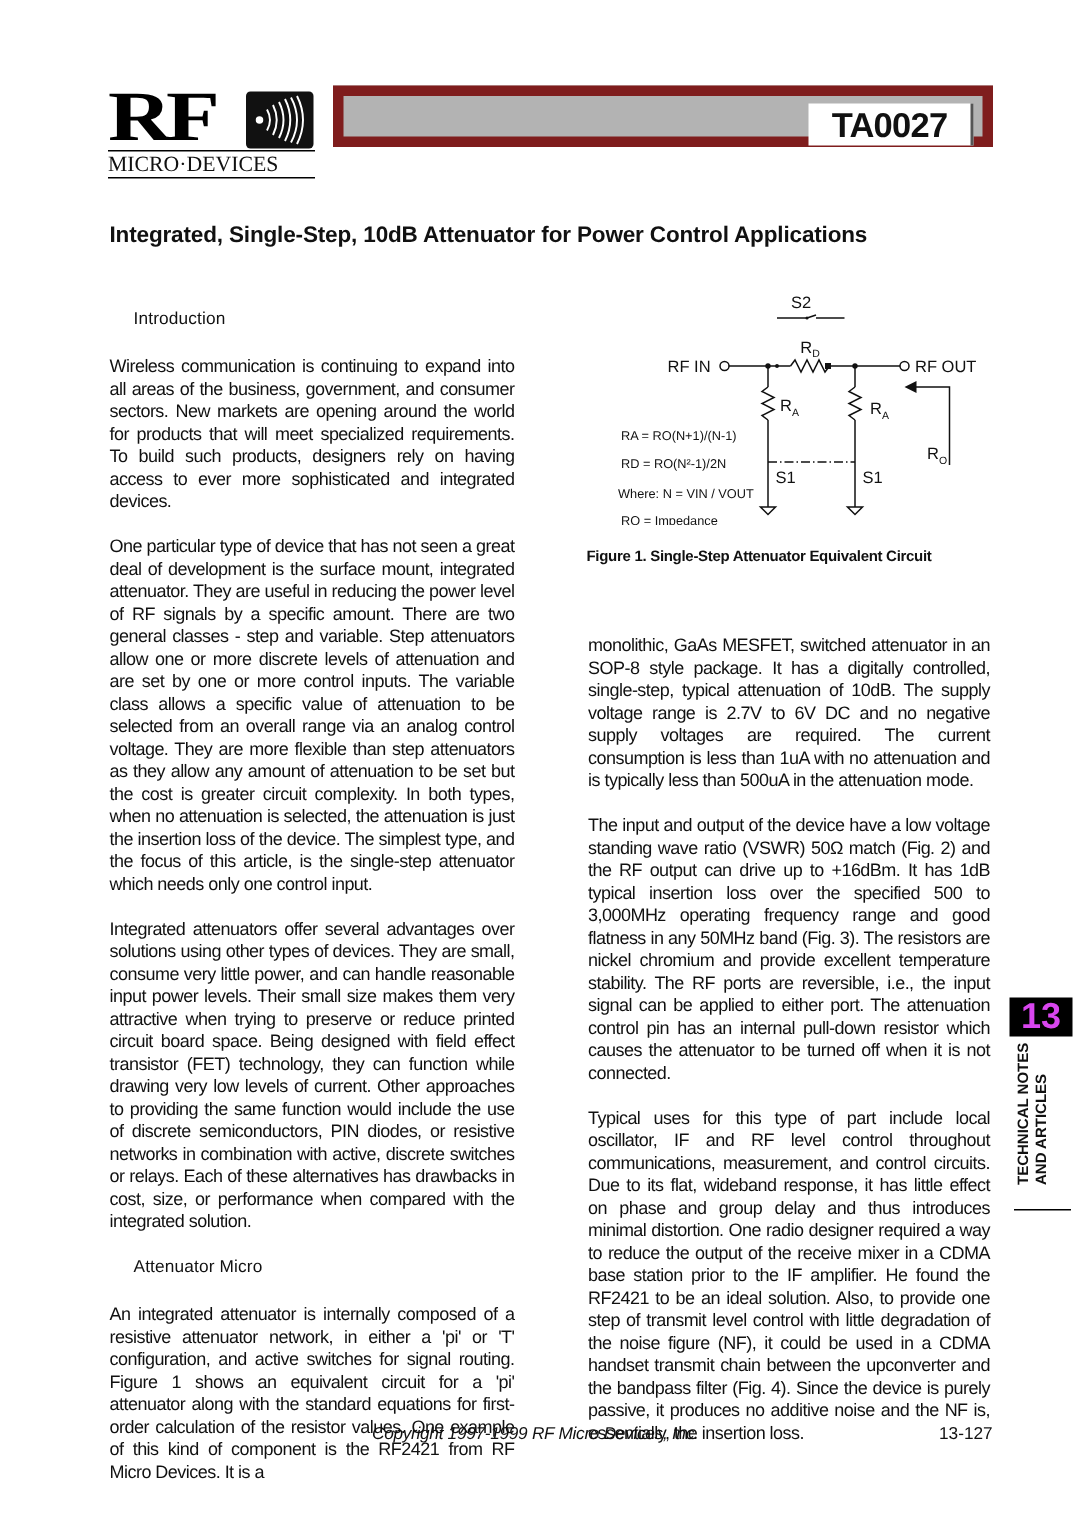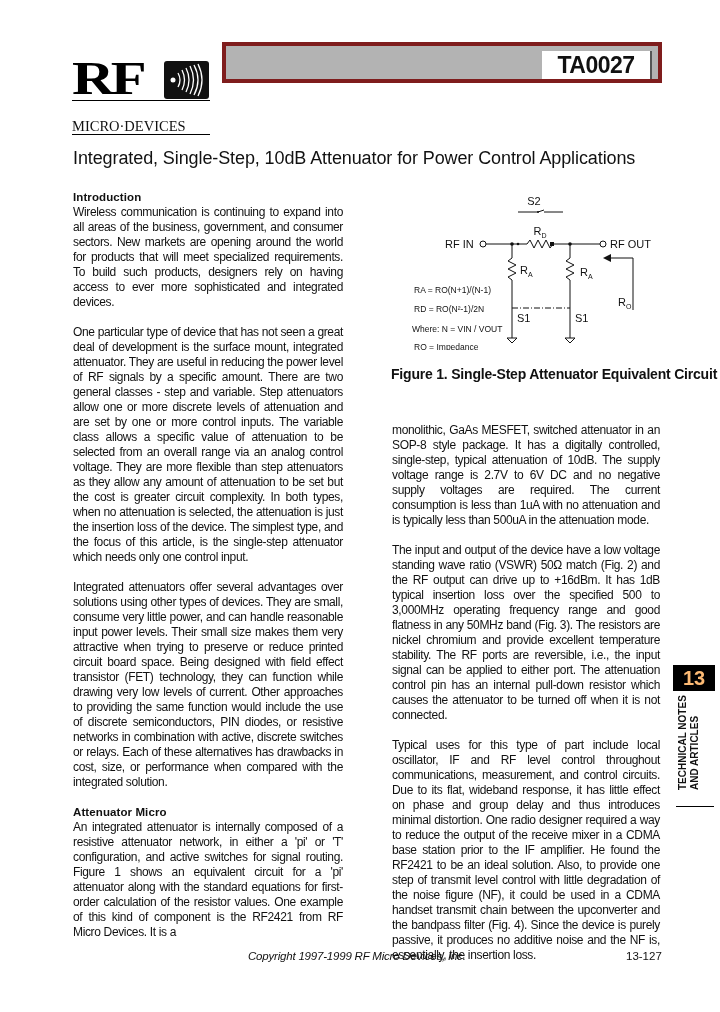--- a/index.html
+++ b/index.html
@@ -8,47 +8,47 @@
 
   
   .logo { position: absolute; left: 72px; top: 58px; width: 140px; height: 62px; }
   .logo-rf { position: absolute; left: 0; top: 0; font-family: "Liberation Serif", serif;
              font-weight: bold; font-size: 47px; letter-spacing: -3px; line-height: 40px;
              color: #000; transform: scaleX(1.25); transform-origin: left top; }
   .logo-wave { position: absolute; left: 92px; top: 3px; width: 45px; height: 38px; background: #111;
                border-radius: 3px; }
   .logo-micro { position: absolute; left: 0; top: 42px; width: 138px; font-family: "Liberation Serif", serif;
                 font-size: 14.5px; letter-spacing: 0px; line-height: 16px; border-top: 1.5px solid #000;
-                border-bottom: 1.5px solid #000; padding-top: 17px; white-space: nowrap; }
+                border-bottom: 1.5px solid #000; padding-top: 1px; white-space: nowrap; }
 
-  .header-bar { position: absolute; left: 222px; top: 42px; width: 440px; height: 41px; background: #b3b3b3;
-                border: 4px solid #7f1d1d; box-sizing: border-box; }
+  .header-bar { position: absolute; left: 222px; top: 57px; width: 440px; height: 41px; background: #b3b3b3;
+                border: 7px solid #7f1d1d; box-sizing: border-box; }
   .doc-id-box { position: absolute; right: 6px; top: 5px; width: 110px; height: 28px; background: #fff;
                 border-right: 2px solid #555; box-sizing: border-box; display: flex; align-items: center;
                 justify-content: center; font-weight: bold; font-size: 23px; letter-spacing: -0.5px; }
 
-  .title { position: absolute; left: 73px; top: 148px; font-weight: normal; font-size: 18px;
+  .title { position: absolute; left: 73px; top: 148px; font-weight: bold; font-size: 15px;
            letter-spacing: -0.1px; white-space: nowrap; }
 
   
   .col { position: absolute; font-size: 12px; line-height: 15px; text-align: justify; letter-spacing: -0.35px; }
   .col-left { left: 73px; top: 190px; width: 270px; }
   .col-right { left: 392px; top: 423px; width: 268px; }
-  .col h3 { margin: 0; font-size: 11.5px; font-weight: bold; line-height: 15px; letter-spacing: 0.1px; }
+  .col h3 { margin: 16px; font-size: 11.5px; font-weight: normal; line-height: 15px; letter-spacing: 0.1px; }
   .col p { margin: 0 0 15px 0; }
   .col p.last { margin-bottom: 0; }
 
   
   .figure { position: absolute; left: 400px; top: 190px; width: 270px; height: 160px; }
-  .fig-caption { position: absolute; left: 391px; top: 366px; font-weight: bold; font-size: 14px;
+  .fig-caption { position: absolute; left: 391px; top: 366px; font-weight: bold; font-size: 10px;
                  white-space: nowrap; letter-spacing: -0.2px; }
 
   
   .side-num { position: absolute; left: 673px; top: 665px; width: 42px; height: 26px; background: #000;
-              color: #fdba74; font-weight: bold; font-size: 20px; display: flex; align-items: center;
+              color: #d946ef; font-weight: bold; font-size: 24px; display: flex; align-items: center;
               justify-content: center; }
   .side-label { position: absolute; left: 677px; top: 700px; width: 34px; height: 90px; }
   .side-label-inner { position: absolute; left: 0; top: 90px; transform: rotate(-90deg); transform-origin: left top;
                       font-weight: bold; font-size: 10px; line-height: 12px; white-space: nowrap; width: 90px; }
   .side-rule { position: absolute; left: 676px; top: 806px; width: 38px; border-top: 1px solid #000; }
 
   
   .footer-copy { position: absolute; left: 248px; top: 950px; font-style: italic; font-size: 11.5px; letter-spacing: -0.2px; }
   .footer-page { position: absolute; left: 626px; top: 950px; font-size: 11.5px; }
 </style>

